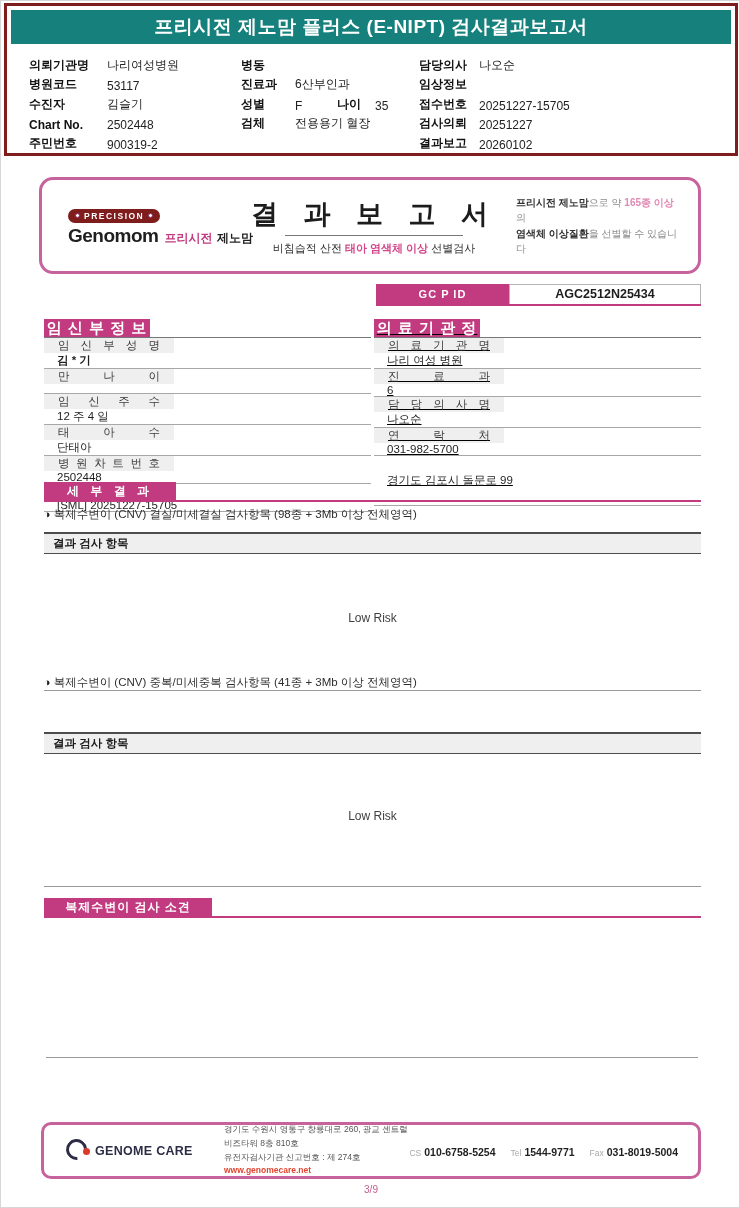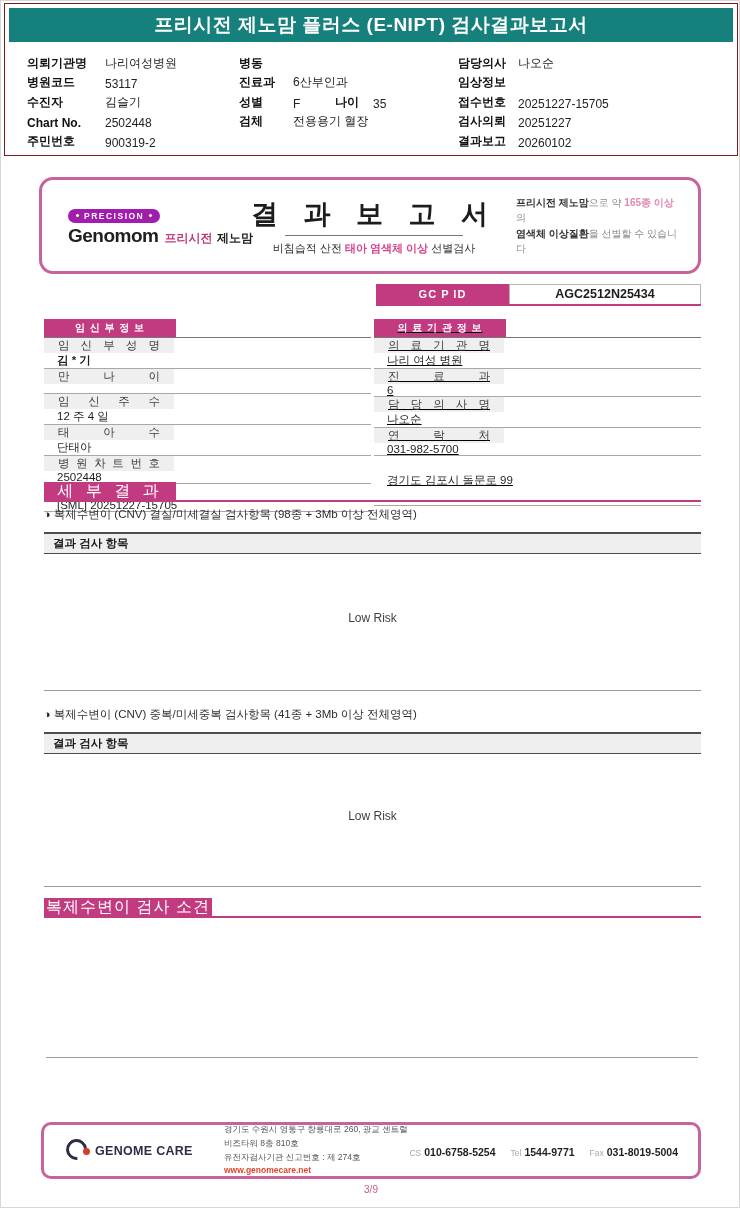--- a/index.html
+++ b/index.html
@@ -1,37 +1,37 @@
 <!DOCTYPE html>
 <html><head>
 <meta charset="utf-8">
 <style>
   * { margin:0; padding:0; box-sizing:border-box; }
   html,body { background:#e9ebea; }
   body { font-family:"Liberation Sans","DejaVu Sans",sans-serif; }
   .page { position:relative; width:740px; height:1208px; background:#ffffff; border:1px solid #d5d7d6; overflow:hidden; }
 
   
-  .top-section { position:absolute; top:2px; left:3px; width:734px; height:153px; background:#fff; border:1px solid #7f1d1d; }
+  .top-section { position:absolute; top:2px; left:3px; width:734px; height:153px; background:#fff; border:3px solid #7f1d1d; }
   .teal-bar { margin:4px 4px 0 4px; height:34px; background:#16807C; color:#fff; font-weight:bold; font-size:19px; text-align:center; line-height:34px; letter-spacing:0.5px; }
   .info-grid { display:flex; padding:10px 0 0 22px; font-size:12px; color:#222; }
   .info-col { display:flex; flex-direction:column; }
-  .col1 { width:212px; } .col2 { width:178px; } .col3 { flex:1;margin-left:41px; }
+  .col1 { width:212px; } .col2 { width:178px; } .col3 { flex:1; }
   .info-row { display:flex; height:19.5px; align-items:flex-end; }
   .info-label { font-weight:bold; color:#111; }
   .col1 .info-label { width:78px; }
   .col2 .info-label { width:54px; }
   .col3 .info-label { width:60px; }
   .inline-label { font-weight:bold; color:#111; }
   .info-value { color:#222; }
 
   
   .header-box { position:absolute; top:176px; left:38px; width:662px; height:97px; border:3px solid #C7639C; border-radius:14px; background:#fff; display:flex; align-items:center; }
   .logo-block { width:190px; padding-left:26px; }
-  .precision-badge { display:inline-flex; align-items:center; gap:4px; background:#a21caf; color:#fff; font-size:8.5px; font-weight:bold; letter-spacing:1.5px; padding:2px 7px; border-radius:9px; }
+  .precision-badge { display:inline-flex; align-items:center; gap:4px; background:#7f1d1d; color:#fff; font-size:8.5px; font-weight:bold; letter-spacing:1.5px; padding:2px 7px; border-radius:9px; }
   .badge-dot { width:5px; height:5px; border-radius:50%; background:#fff; border:1px solid #8c2a5c; display:inline-block; }
   .brand-line { margin-top:2px; white-space:nowrap; }
   .brand-en { font-size:19px; font-weight:bold; color:#1f1f1f; letter-spacing:-0.5px; }
   .brand-kr1 { font-size:12px; font-weight:bold; color:#C23A7F; margin-left:6px; }
   .brand-kr2 { font-size:12px; font-weight:bold; color:#1f1f1f; }
   .center-block { flex:1; text-align:center; }
   .report-title { font-size:27px; font-weight:bold; color:#1c1c1c; letter-spacing:9px; white-space:nowrap; }
   .title-underline { width:178px; border-bottom:1.5px solid #777; margin:3px auto 5px auto; }
   .report-subtitle { font-size:11px; color:#2a2a2a; white-space:nowrap; }
   .hl-magenta { color:#D4478C; font-weight:bold; }
@@ -40,32 +40,32 @@
   .rb-pink { color:#E08AB4; font-weight:bold; }
 
   
   .gcpid { position:absolute; top:283px; left:375px; width:325px; height:22px; display:flex; border-bottom:2.5px solid #C23A7F; }
   .gcpid-label { width:133px; background:#C23A7F; color:#fff; font-size:11px; font-weight:bold; text-align:center; line-height:20px; letter-spacing:1px; }
   .gcpid-value { flex:1; background:#fff; border:1px solid #b5b5b5; border-bottom:none; font-size:12.5px; font-weight:bold; color:#1c1c1c; text-align:center; line-height:19px; }
 
   
   .info-table { position:absolute; top:318px; width:327px; font-size:11.5px; }
   .info-table.left { left:43px; } .info-table.right { left:373px;text-decoration:underline; }
-  .table-title { width:132px; background:#C23A7F; color:#fff; font-weight:bold; text-align:center; height:18px; line-height:18px; font-size:10px; letter-spacing:1px; }
+  .table-title { width:106px; background:#C23A7F; color:#fff; font-weight:bold; text-align:center; height:18px; line-height:18px; font-size:15px; letter-spacing:1px; }
   .table-rows { border-top:1.5px solid #777; }
   .t-row { display:flex; border-bottom:1px solid #a8a8a8; min-height:25px; align-items:stretch;flex-direction:column; }
   .t-row.tall { min-height:50px; }
   .t-label { width:130px; background:#EFEFEF; display:flex; align-items:center; padding:0 14px; color:#3c3c3c; }
   .jlabel { display:inline-block; width:100%; text-align:justify; text-align-last:justify; }
   .t-value { flex:1; display:flex; align-items:center; padding-left:13px; color:#1f1f1f; }
   .t-value.bold { font-weight:bold; }
 
   
   .section-header { position:absolute; left:43px; width:657px; border-bottom:2.5px solid #C23A7F; }
-  .section-label { display:inline-block; background:#C23A7F; color:#fff; font-weight:normal; font-size:16px; text-align:center; height:18px; line-height:18px; vertical-align:bottom; }
+  .section-label { display:inline-block; background:#C23A7F; color:#fff; font-weight:bold; font-size:12px; text-align:center; height:18px; line-height:18px; vertical-align:bottom; }
   .sl-detail { width:132px; letter-spacing:4px; }
   .sl-findings { width:168px; letter-spacing:1px; }
 
   .item-title { position:absolute; left:43px; font-size:11.5px; color:#2e2e2e; white-space:nowrap; }
   .bullet { margin-right:3px; font-size:11px; color:#1c1c1c; }
   .result-bar { position:absolute; left:43px; width:657px; height:22px; background:#EFEFEF; border-top:2px solid #4d4d4d; border-bottom:1.5px solid #4d4d4d; font-weight:bold; font-size:11.5px; color:#1c1c1c; line-height:19px; padding-left:9px; }
   .low-risk { position:absolute; left:43px; width:657px; text-align:center; font-size:12px; color:#3f3f3f; }
   .divider { position:absolute; left:43px; width:657px; border-top:1.5px solid #9a9a9a; }
   .thin-line { position:absolute; left:45px; width:652px; border-top:1px solid #9a9a9a; }
 
@@ -263,21 +263,21 @@
     <span class="section-label sl-detail">세 부 결 과</span>
   </div>
 
   <div class="item-title" style="top:506px;">
     <span class="bullet">◑</span><span>복제수변이 (CNV) 결실/미세결실 검사항목 (98종 + 3Mb 이상 전체영역)</span>
   </div>
   <div class="result-bar" style="top:531px;">결과 검사 항목</div>
   <div class="low-risk" style="top:610px;">Low Risk</div>
   <div class="divider" style="top:689px;"></div>
 
-  <div class="item-title" style="top:706px;">
+  <div class="item-title" style="top:674px;">
     <span class="bullet">◑</span><span>복제수변이 (CNV) 중복/미세중복 검사항목 (41종 + 3Mb 이상 전체영역)</span>
   </div>
   <div class="result-bar" style="top:731px;">결과 검사 항목</div>
   <div class="low-risk" style="top:808px;">Low Risk</div>
   <div class="divider" style="top:885px;"></div>
 
   <div class="section-header" style="top:897px;">
     <span class="section-label sl-findings">복제수변이 검사 소견</span>
   </div>
 

